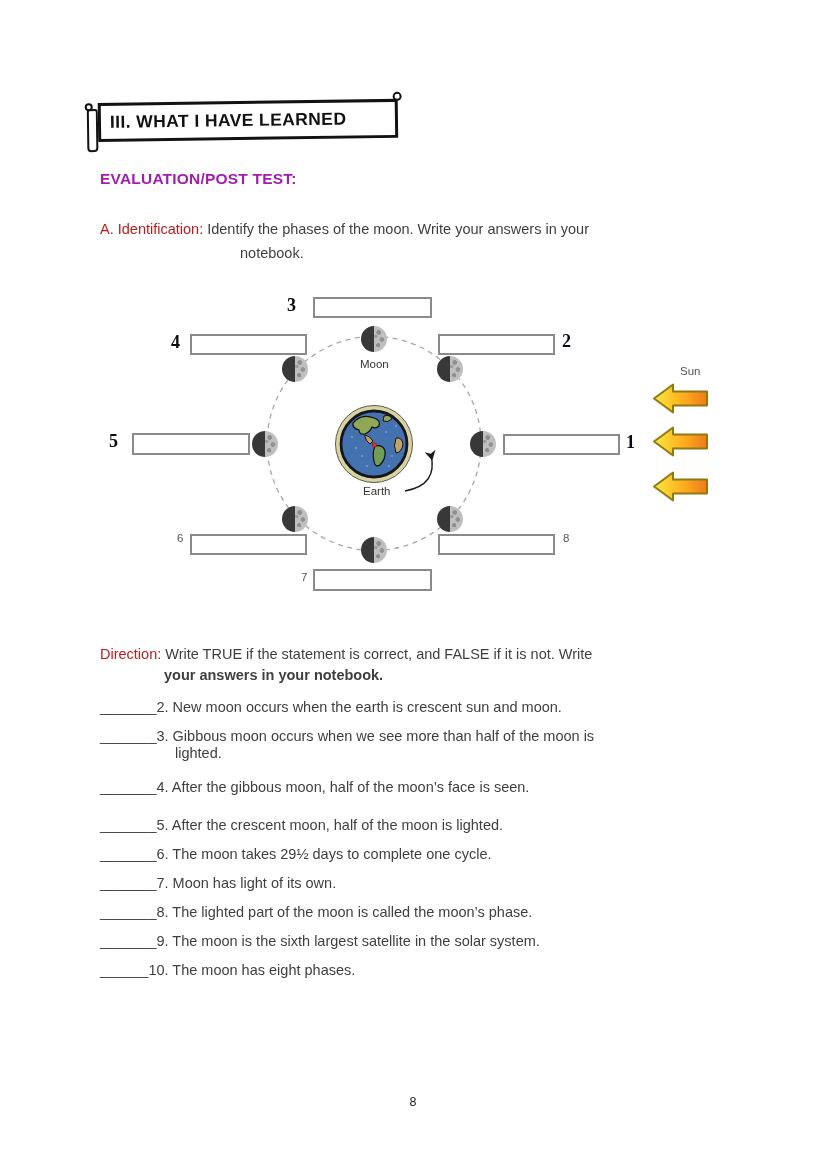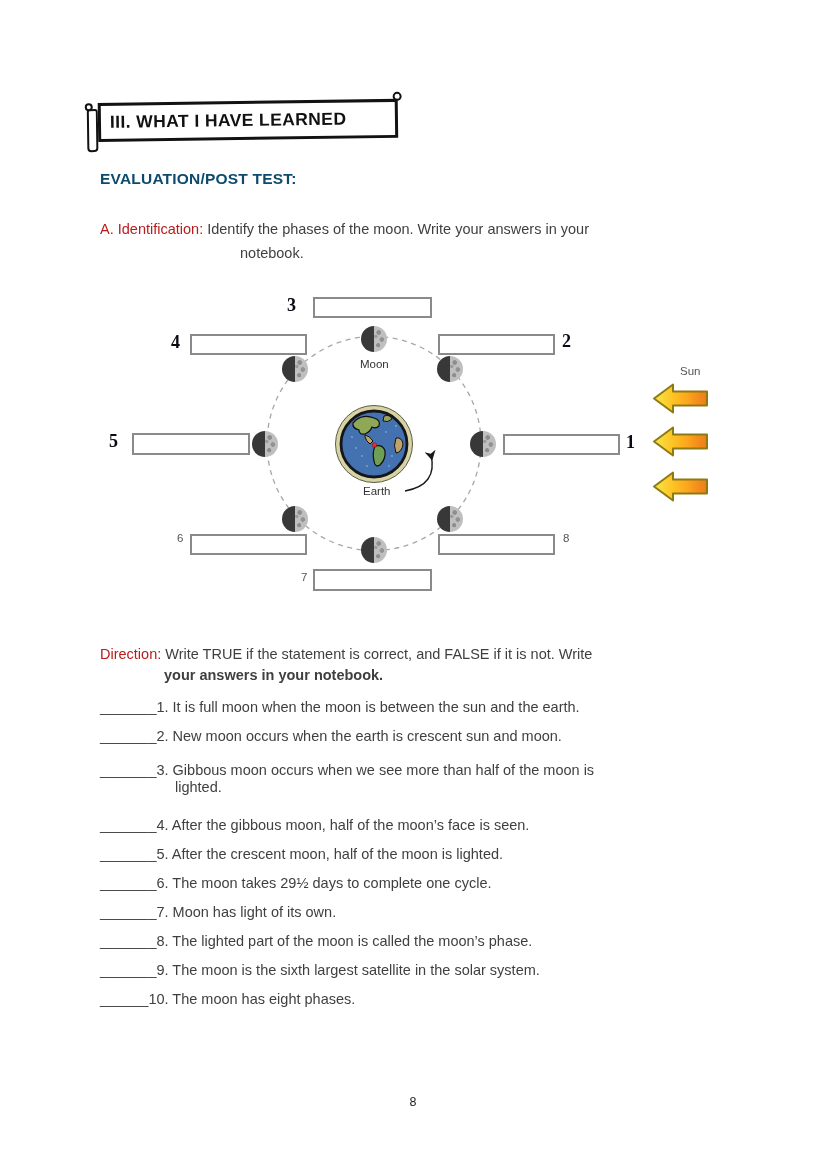--- a/index.html
+++ b/index.html
@@ -15,21 +15,21 @@
   .banner .main span { font-weight: bold; font-size: 17.5px; color: #111; letter-spacing: 0.4px; }
   .banner .roll-left { position: absolute; left: 2px; top: 13px; width: 11px; height: 43px;
                        background: #fff; border: 2.5px solid #121212; border-radius: 3px 3px 4px 4px; }
   .banner .curl-tl { position: absolute; left: 0; top: 7px; width: 8px; height: 8px;
                      border: 2px solid #121212; border-radius: 50%; background: #fff; }
   .banner .curl-tr { position: absolute; right: 1px; top: 0; width: 9px; height: 9px;
                      border: 2px solid #121212; border-radius: 50%; background: #fff; }
 
   
   .eval-heading { position: absolute; left: 100px; top: 158px; font-size: 15.5px; font-weight: bold;
-                  color: #0c4a6e; letter-spacing: 0.2px; }
+                  color: #a21caf; letter-spacing: 0.2px; }
   .para { position: absolute; color: #3f3f3f; font-size: 14.5px; }
   .para .blabel { font-weight: normal; color: #b91c1c; }
   .ident { left: 100px; top: 205px; line-height: 24px; width: 640px; }
   .ident .line2 { margin-left: 140px; }
   .direction { left: 100px; top: 632px; line-height: 21px; width: 640px; }
   .direction .line2 { margin-left: 64px; font-weight: bold; }
 
   
   .statements { position: absolute; left: 100px; top: 687px; width: 620px;
                 font-size: 14.5px; color: #3f3f3f; }
@@ -200,23 +200,20 @@
     </svg>
   </div>
 
   <div class="para direction">
     <div><span class="blabel">Direction:</span> <span>Write TRUE if the statement is correct, and FALSE if it is not. Write</span></div>
     <div class="line2">your answers in your notebook.</div>
   </div>
 
   <div class="statements">
     <div class="statement">
-        <div>_______1. It is full moon when the moon is between the sun and the earth.</div>
-      </div>
-    <div class="statement">
         <div>_______2. New moon occurs when the earth is crescent sun and moon.</div>
       </div>
     <div class="statement">
       <div>_______3. Gibbous moon occurs when we see more than half of the moon is</div>
       <div class="wrapline">lighted.</div>
     </div>
     <div class="statement">
         <div>_______4. After the gibbous moon, half of the moon’s face is seen.</div>
       </div>
     <div class="statement">

